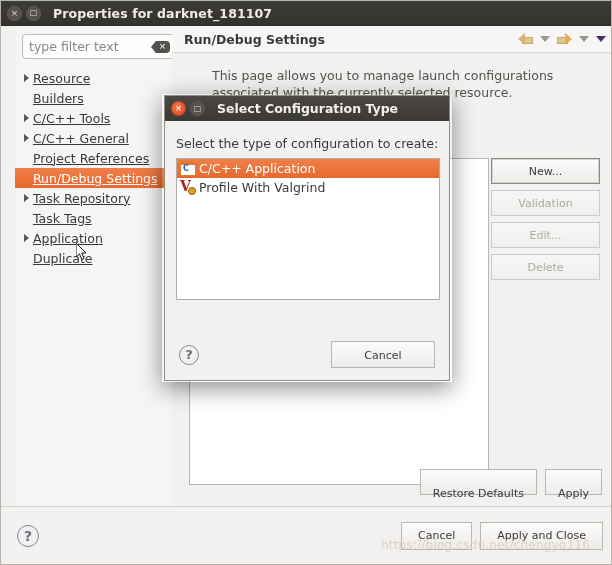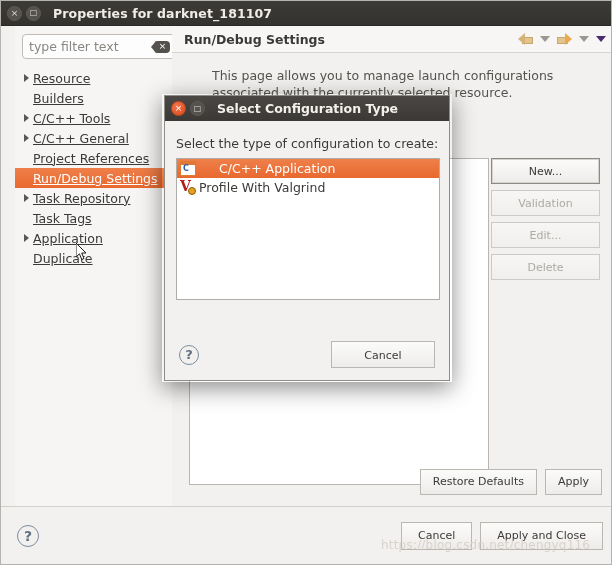--- a/index.html
+++ b/index.html
@@ -165,21 +165,21 @@
     text-align: center; line-height: 24px;
   }
   .btn.strong { border-color: #8d8984; box-shadow: 0 0 0 1px #d6d2cd inset; }
   .btn.dis { color: #adaaa5; border-color: #cdc9c4;
              background: linear-gradient(to bottom, #f7f6f5 0%, #f1efed 100%); }
 
   .footer-row {
     position: absolute; left: 0; right: 10px; bottom: 12px;
     display: flex; justify-content: flex-end;
   }
-  .footer-row .btn { width: auto; padding: 0 12px; margin-left: 8px; margin-bottom: 0; display: inline-block; }
+  .footer-row .btn { width: auto; padding: 12px 12px; margin-left: 8px; margin-bottom: 0; display: inline-block; }
 
   
   .bottombar {
     position: absolute; left: 0; bottom: 0; width: 612px; height: 58px;
     background: #f2f1f0;
     border-top: 1px solid #d3cfca;
     display: flex; align-items: center;
   }
   .help-ic {
     width: 22px; height: 22px; border-radius: 50%;
@@ -225,21 +225,21 @@
   .dlg-prompt { position: absolute; left: 11px; top: 15px; color: #3b3a38; font-size: 12.5px; }
   .dlg-list {
     position: absolute; left: 11px; top: 37px;
     width: 264px; height: 142px;
     background: #fff; border: 1px solid #b0aca7;
   }
   .litem {
     height: 19px; display: flex; align-items: center; padding-left: 3px;
     font-size: 12.5px; color: #3b3a38;
   }
-  .litem.sel { background: linear-gradient(to bottom, #ef7f4a 0%, #e8692e 100%); color:#fff;gap:20px; }
+  .litem.sel { background: linear-gradient(to bottom, #ef7f4a 0%, #e8692e 100%); color:#fff; }
   .litem .ic { width: 16px; flex: 0 0 16px; height: 15px; margin-right: 3px; position: relative; }
 
   
   .ic-cpp {
     background: #ffffff;
     border: 1.5px solid #e07a32;
   }
   .ic-cpp:before {
     content: ""; position: absolute; left: 0; top: 0; right: 0; height: 3px;
     background: #e07a32;

